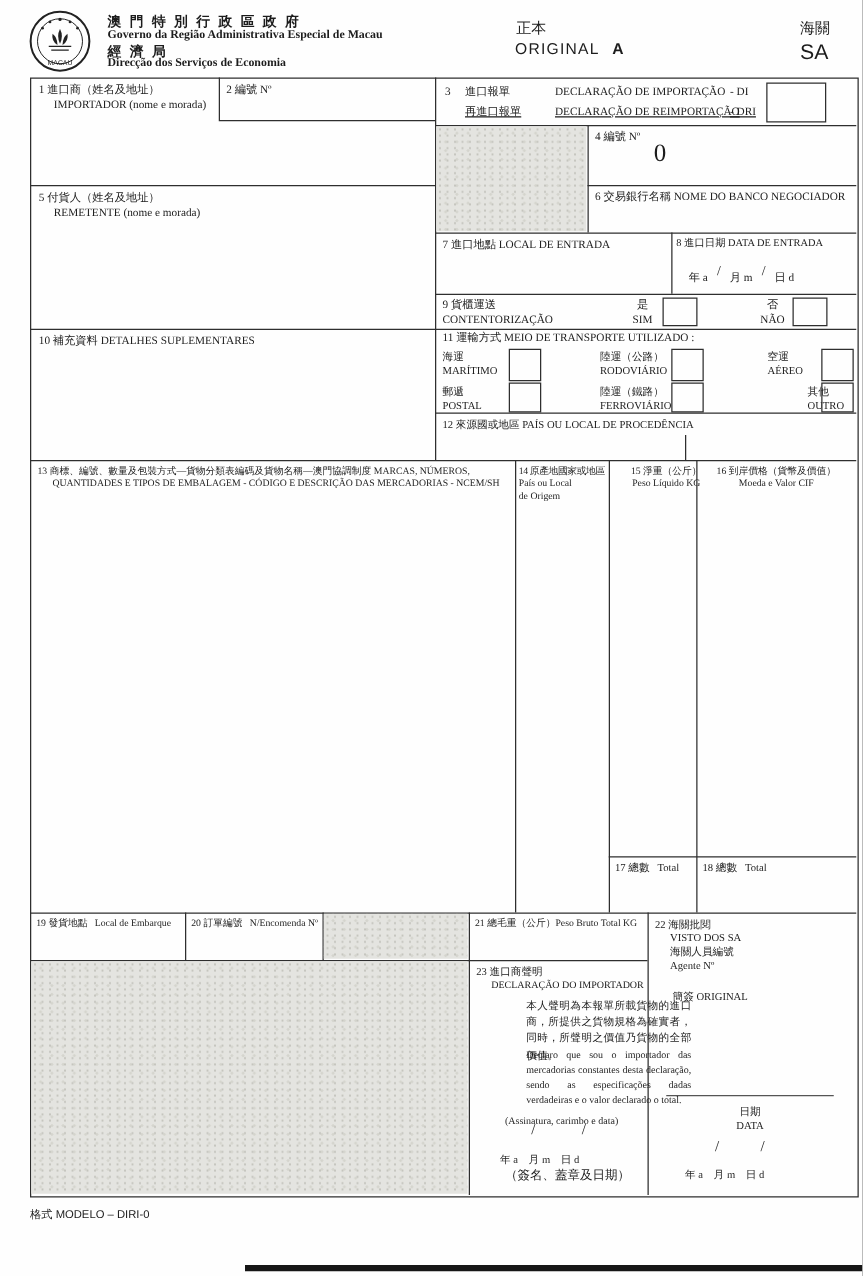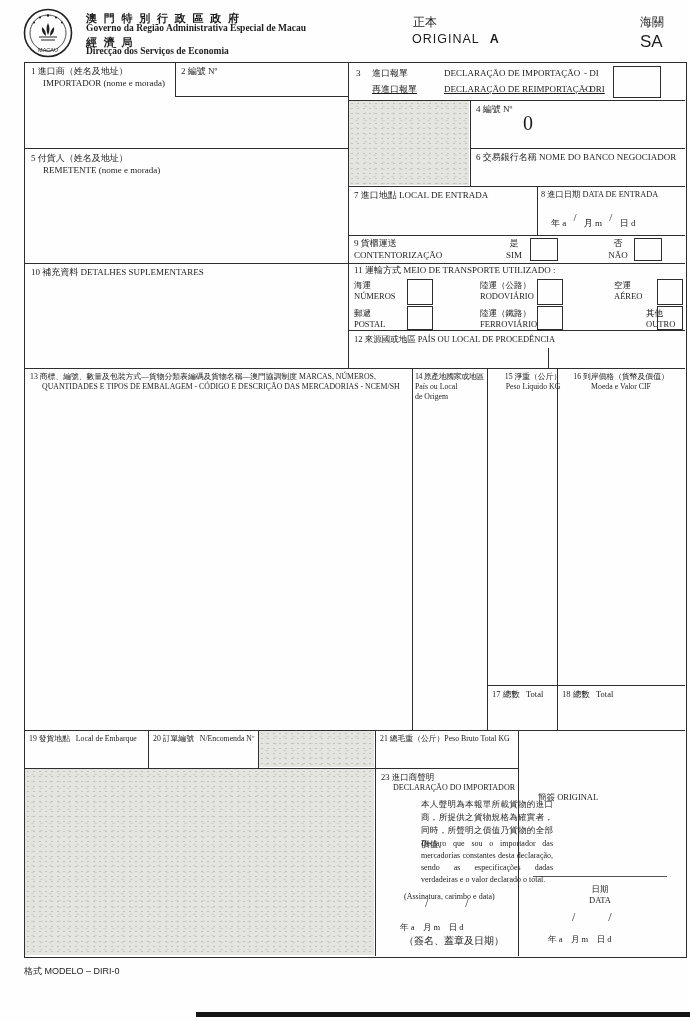--- a/index.html
+++ b/index.html
@@ -147,21 +147,21 @@
     <div>否</div>
     <div>NÃO</div>
   </div>
   <div class="box" style="left:634px;top:238px;width:26px;height:21px;"></div>
 
   <div class="lab" style="left:31px;top:267px;">10 補充資料  DETALHES SUPLEMENTARES</div>
 
   <div class="lab" style="left:354px;top:265px;">11 運輸方式  MEIO DE TRANSPORTE UTILIZADO :</div>
   <div class="lab sm" style="left:354px;top:280px;">
     <div>海運</div>
-    <div>NÚMEROS</div>
+    <div>MARÍTIMO</div>
   </div>
   <div class="box" style="left:407px;top:279px;width:24px;height:24px;"></div>
   <div class="lab sm" style="left:480px;top:280px;">
     <div>陸運（公路）</div>
     <div>RODOVIÁRIO</div>
   </div>
   <div class="box" style="left:537px;top:279px;width:24px;height:24px;"></div>
   <div class="lab sm" style="left:614px;top:280px;">
     <div>空運</div>
     <div>AÉREO</div>
@@ -204,20 +204,26 @@
     <div>Moeda e Valor CIF</div>
   </div>
 
   <div class="lab sm ymd" style="left:492px;top:689px;">17 總數   Total</div>
   <div class="lab sm ymd" style="left:562px;top:689px;">18 總數   Total</div>
 
   <div class="lab xs ymd" style="left:29px;top:734px;">19 發貨地點   Local de Embarque</div>
   <div class="lab xs ymd" style="left:153px;top:734px;">20 訂單編號   N/Encomenda Nº</div>
   <div class="lab xs" style="left:380px;top:734px;">21 總毛重（公斤）Peso Bruto Total KG</div>
 
+  <div class="lab sm" style="left:524px;top:734px;">
+    <div>22 海關批閱</div>
+    <div class="ind">VISTO DOS SA</div>
+    <div class="ind">海關人員編號</div>
+    <div class="ind">Agente Nº</div>
+  </div>
   <div class="lab sm" style="left:538px;top:792px;">簡簽 ORIGINAL</div>
   <div class="hl" style="left:533px;top:876px;width:134px;background:#555;"></div>
   <div class="lab sm ctr" style="left:570px;top:884px;width:60px;">
     <div>日期</div>
     <div>DATA</div>
   </div>
   <div class="lab" style="left:572px;top:910px;font-size:12px;">
     <span>/</span>
     <span style="margin-left:30px;">/</span>
   </div>

